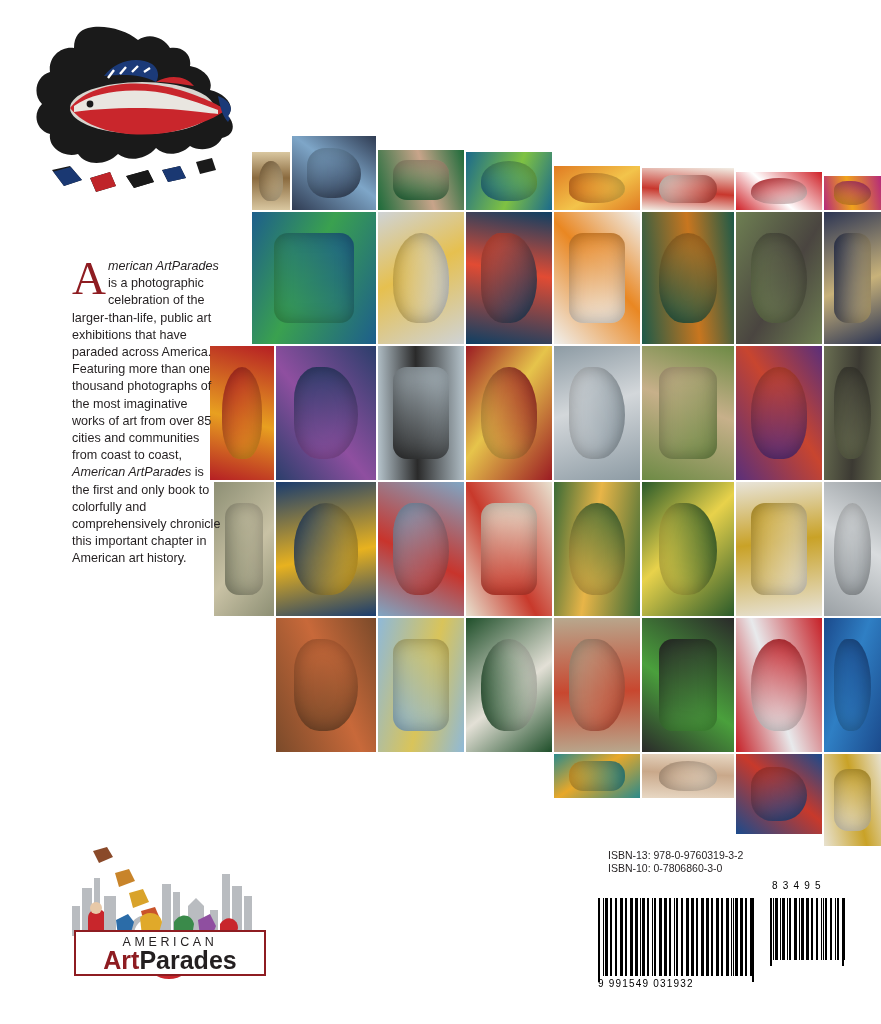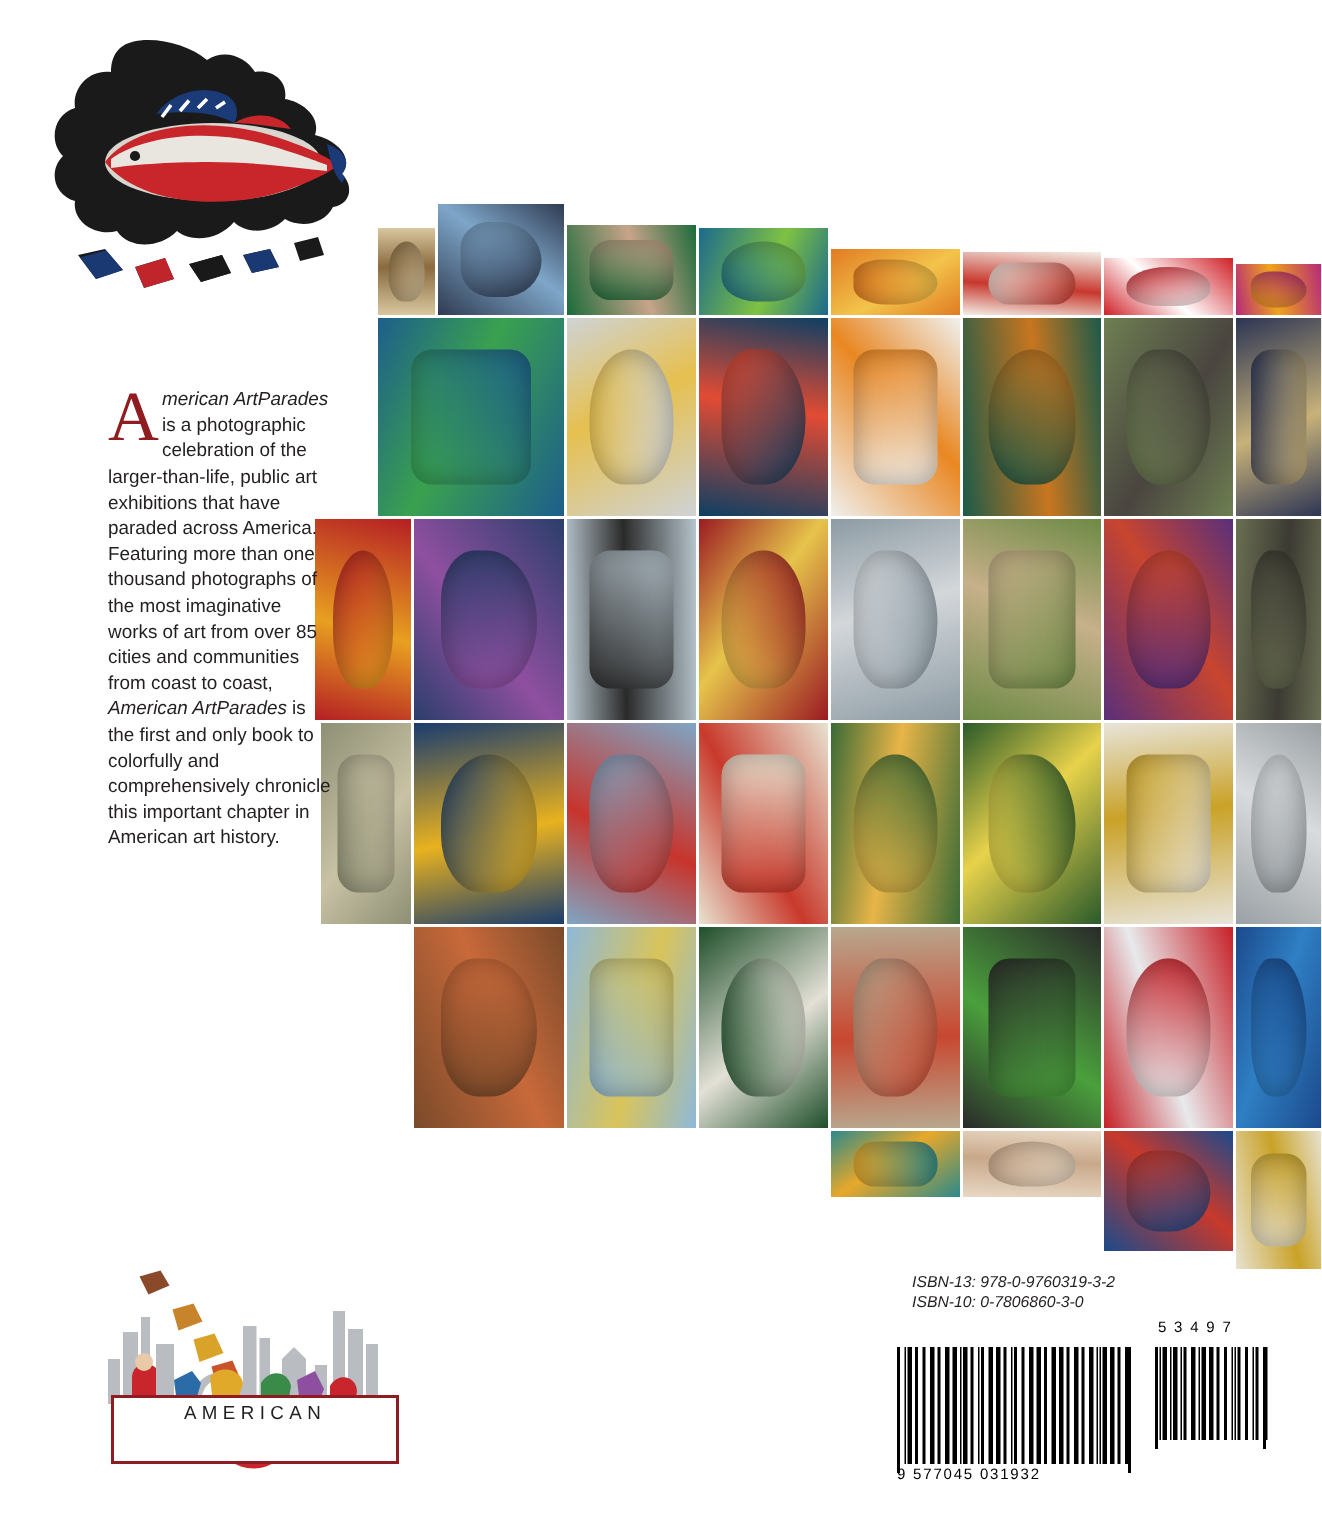--- a/index.html
+++ b/index.html
@@ -77,21 +77,20 @@
 
   
   #isbn-block {
     position: absolute;
     left: 608px;
     top: 849px;
     width: 250px;
     font-size: 10.5px;
     line-height: 13px;
     color: #231f20;
-    font-style: italic;
   }
   #isbn-block .isbn-line { white-space: nowrap; }
 
   #barcodes {
     position: absolute;
     left: 596px;
     top: 878px;
     width: 265px;
     height: 105px;
   }
@@ -443,20 +442,21 @@
       <path d="M70,56 C76,48 90,50 92,60 L88,74 L72,74 Z" fill="#e0a92a"></path>
       <path d="M104,60 C110,50 122,52 124,62 L122,74 L104,74 Z" fill="#3a8a4a"></path>
       <path d="M128,58 L140,52 L146,64 L142,74 L130,74 Z" fill="#8f4fa0"></path>
       <path d="M150,62 C156,52 168,56 168,66 L166,74 L150,74 Z" fill="#c8262c"></path>
     </g>
   </svg>
 </div>
 
 <div id="logo-wordmark">
   <div class="american">AMERICAN</div>
+  <div class="artparades"><span class="art">Art</span><span class="parades">Parades</span></div>
 </div>
 
 <div id="isbn-block">
   <div class="isbn-line">ISBN-13: 978-0-9760319-3-2</div>
   <div class="isbn-line">ISBN-10: 0-7806860-3-0</div>
 </div>
 
 <div id="barcodes">
   <svg id="bc-main" width="160" height="100" viewBox="0 0 160 100" style="position:absolute;left:0;top:20px;">
       <rect x="2" y="0" width="2" height="78" fill="#000"></rect>
@@ -514,15 +514,15 @@
       <rect x="53" y="0" width="1" height="62" fill="#000"></rect>
       <rect x="55" y="0" width="1" height="62" fill="#000"></rect>
       <rect x="57" y="0" width="2" height="62" fill="#000"></rect>
       <rect x="62" y="0" width="2" height="62" fill="#000"></rect>
       <rect x="67" y="0" width="1" height="62" fill="#000"></rect>
       <rect x="69" y="0" width="2" height="62" fill="#000"></rect>
       <rect x="74" y="0" width="3" height="62" fill="#000"></rect>
       <rect x="2" y="0" width="2" height="68" fill="#000"></rect>
       <rect x="74" y="0" width="2" height="68" fill="#000"></rect>
     </svg>
-  <div class="bc-digits" style="left:2px; top:100px;">9 577045 031932</div>
-  <div class="bc-digits" style="left:176px; top:2px;">5 3 4 9 7</div>
+  <div class="bc-digits" style="left:2px; top:100px;">9 991549 031932</div>
+  <div class="bc-digits" style="left:176px; top:2px;">8 3 4 9 5</div>
 </div>
 
 </body></html>

